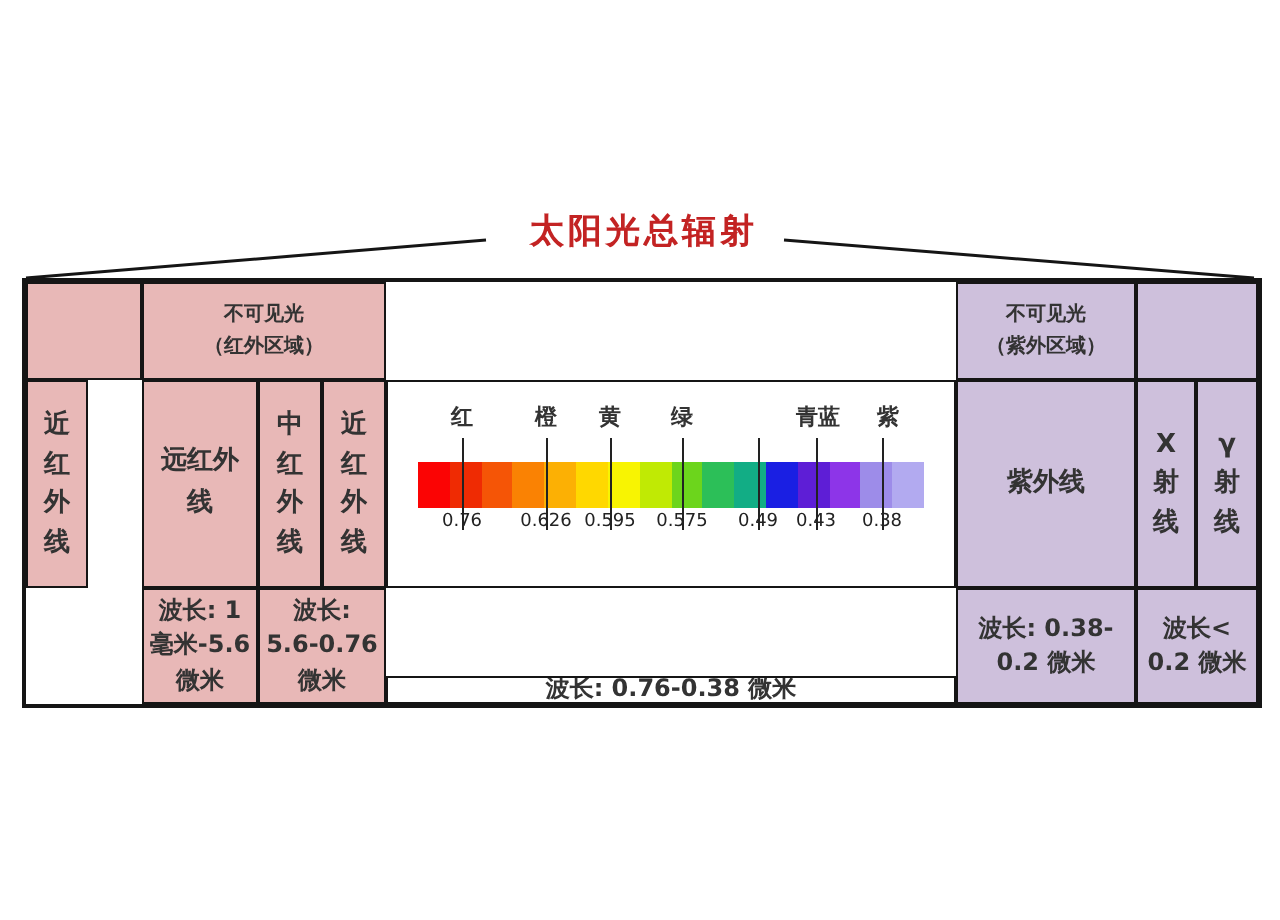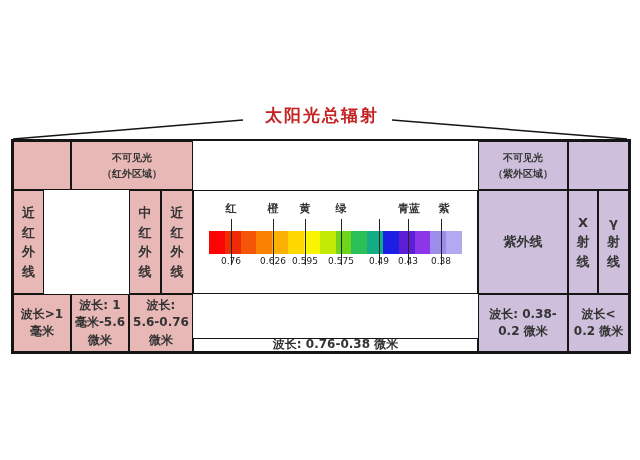--- a/index.html
+++ b/index.html
@@ -75,33 +75,32 @@
   <div id="tbl">
 
     <div class="cell pink" style="grid-column:1/3;grid-row:1;"></div>
     <div class="cell pink hdr" style="grid-column:3/6;grid-row:1;">不可见光
 （红外区域）</div>
     <div class="cell purple hdr" style="grid-column:7;grid-row:1;">不可见光
 （紫外区域）</div>
     <div class="cell purple" style="grid-column:8/10;grid-row:1;"></div>
 
     <div class="cell pink band" style="grid-column:1;grid-row:2;"><span class="wrapv">近红外线</span></div>
+    <div class="cell pink band" style="grid-column:3;grid-row:2;"><span class="wrap3">远红外线</span></div>
     <div class="cell pink band" style="grid-column:4;grid-row:2;justify-content:center;"><span class="wrapv">中红外线</span></div>
     <div class="cell pink band" style="grid-column:5;grid-row:2;"><span class="wrapv">近红外线</span></div>
 
     <div class="cell white" id="spectrum-cell" style="grid-column:6;grid-row:2;">
       <div id="spec-bar"><div class="spec-block" style="background: rgb(251, 4, 4);"></div><div class="spec-block" style="background: rgb(239, 43, 3);"></div><div class="spec-block" style="background: rgb(245, 85, 6);"></div><div class="spec-block" style="background: rgb(250, 130, 3);"></div><div class="spec-block" style="background: rgb(252, 176, 4);"></div><div class="spec-block" style="background: rgb(255, 216, 0);"></div><div class="spec-block" style="background: rgb(248, 244, 2);"></div><div class="spec-block" style="background: rgb(192, 234, 4);"></div><div class="spec-block" style="background: rgb(108, 213, 28);"></div><div class="spec-block" style="background: rgb(44, 191, 88);"></div><div class="spec-block" style="background: rgb(18, 173, 133);"></div><div class="spec-block" style="background: rgb(26, 31, 227);"></div><div class="spec-block" style="background: rgb(94, 30, 214);"></div><div class="spec-block" style="background: rgb(141, 53, 232);"></div><div class="spec-block" style="background: rgb(157, 140, 233);"></div><div class="spec-block" style="background: rgb(178, 170, 240);"></div></div>
     <span class="spec-label" style="left: 37px;">红</span><span class="spec-label" style="left: 79px;">橙</span><span class="spec-label" style="left: 111px;">黄</span><span class="spec-label" style="left: 147px;">绿</span><span class="spec-label" style="left: 215px;">青蓝</span><span class="spec-label" style="left: 250px;">紫</span><div class="spec-tick" style="left: 37px;"></div><span class="spec-num" style="left: 37px;">0.76</span><div class="spec-tick" style="left: 79px;"></div><span class="spec-num" style="left: 79px;">0.626</span><div class="spec-tick" style="left: 111px;"></div><span class="spec-num" style="left: 111px;">0.595</span><div class="spec-tick" style="left: 147px;"></div><span class="spec-num" style="left: 147px;">0.575</span><div class="spec-tick" style="left: 185px;"></div><span class="spec-num" style="left: 185px;">0.49</span><div class="spec-tick" style="left: 214px;"></div><span class="spec-num" style="left: 214px;">0.43</span><div class="spec-tick" style="left: 247px;"></div><span class="spec-num" style="left: 247px;">0.38</span></div>
 
     <div class="cell purple band" style="grid-column:7;grid-row:2;"><span>紫外线</span></div>
     <div class="cell purple band" style="grid-column:8;grid-row:2;"><span class="wrapv">X射线</span></div>
     <div class="cell purple band" style="grid-column:9;grid-row:2;"><span class="wrapv">γ射线</span></div>
 
-    <div class="cell pink wl" style="grid-column:1/3;grid-row:3;">波长&gt;1
-毫米</div>
     <div class="cell pink wl" style="grid-column:3;grid-row:3;">波长: 1
 毫米-5.6
 微米</div>
     <div class="cell pink wl" style="grid-column:4/6;grid-row:3;">波长:
 5.6-0.76
 微米</div>
     <div class="cell white wl" style="grid-column:6;grid-row:3;margin-top:44px;">波长: 0.76-0.38 微米</div>
     <div class="cell purple wl" style="grid-column:7;grid-row:3;">波长: 0.38-
 0.2 微米</div>
     <div class="cell purple wl" style="grid-column:8/10;grid-row:3;">波长&lt;

